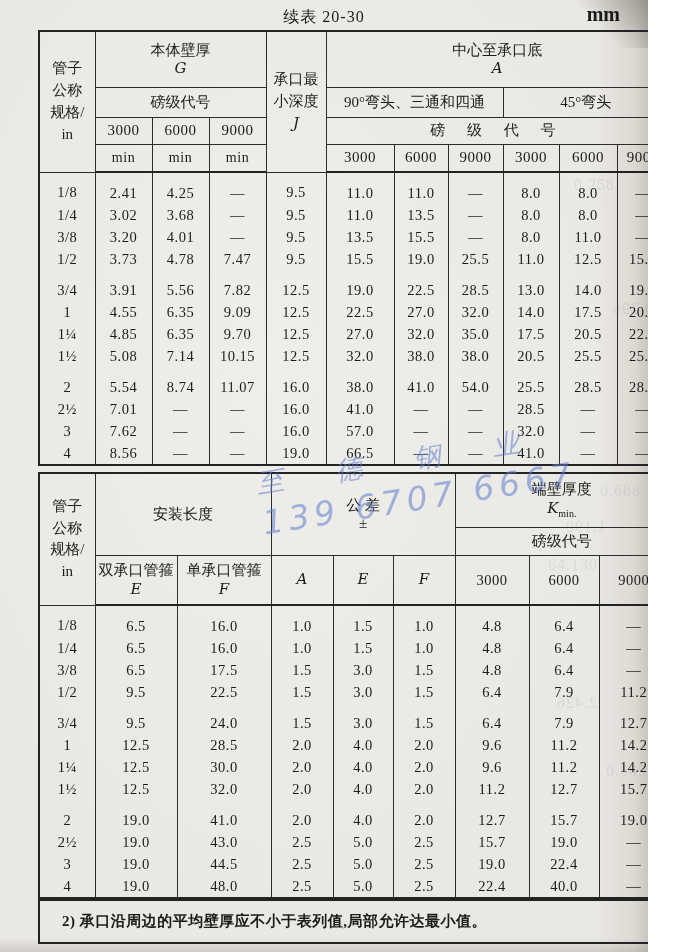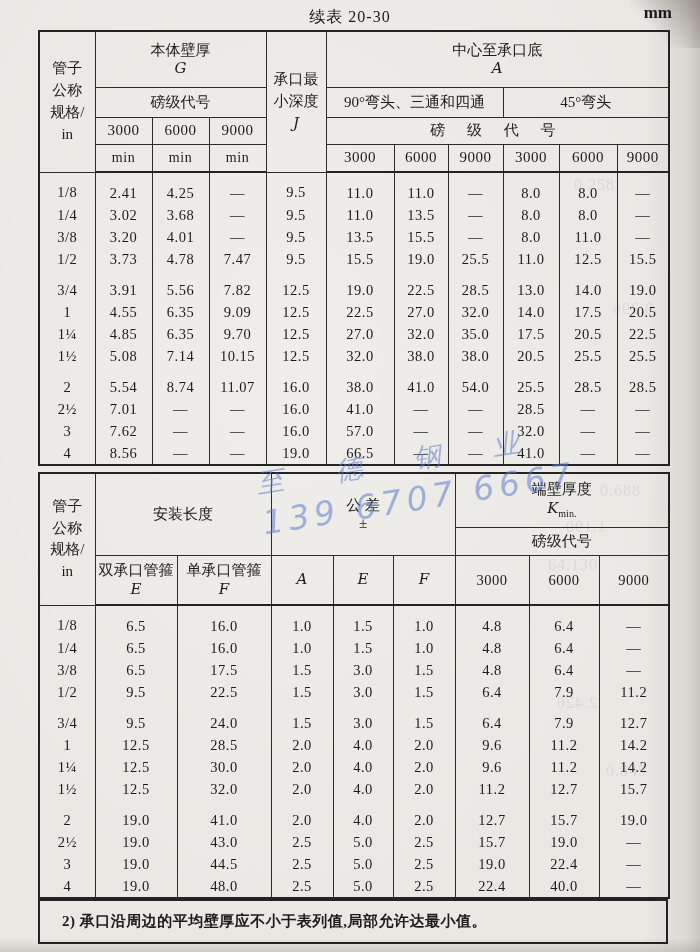--- a/index.html
+++ b/index.html
@@ -1,31 +1,31 @@
 <!DOCTYPE html>
 <html><head>
 <meta charset="utf-8">
 <style>
   html,body{margin:0;padding:0;}
   .sheet{
-    position:relative;width:700px;height:952px;overflow:hidden;
+    position:relative;width:648px;height:952px;overflow:hidden;
     background:
       radial-gradient(ellipse at 42% 38%, rgba(255,255,255,0.25), rgba(0,0,0,0) 70%),
       linear-gradient(to right, #eae8e3 92%, #dcd9d3 98%, #c9c6bf 100%),
       #e9e7e2;
     font-family:"Liberation Serif","DejaVu Serif",serif;
     color:#1b1b1b;
   }
   .corner-shade{position:absolute;top:0;right:0;width:70px;height:48px;
     background:linear-gradient(225deg, rgba(105,100,94,0.55), rgba(105,100,94,0) 65%);}
   .bottom-shade{position:absolute;left:0;bottom:0;width:100%;height:14px;
     background:linear-gradient(to bottom, rgba(0,0,0,0), rgba(110,105,98,0.22));}
   .page-title{position:absolute;top:7px;left:0;width:100%;text-align:center;
     font-size:16px;letter-spacing:1px;}
-  .unit{position:absolute;top:3px;right:28px;font-size:17px;font-weight:bold;}
+  .unit{position:absolute;top:3px;right:28px;font-size:20px;font-weight:bold;}
 
   .col{position:absolute;left:38px;top:30px;width:630px;}
 
   table{border-collapse:collapse;table-layout:fixed;width:630px;background:transparent;}
   table{border:2px solid #232323;}
   td{text-align:center;vertical-align:middle;padding:0;}
   thead td{border:1px solid #2c2c2c;font-size:15px;line-height:1.25;text-align:center;}
   thead tr.last td{border-bottom:2px solid #232323;}
   tbody td{border-left:1px solid #2c2c2c;border-right:1px solid #2c2c2c;
     font-size:14.5px;letter-spacing:0.5px;height:22px;}

